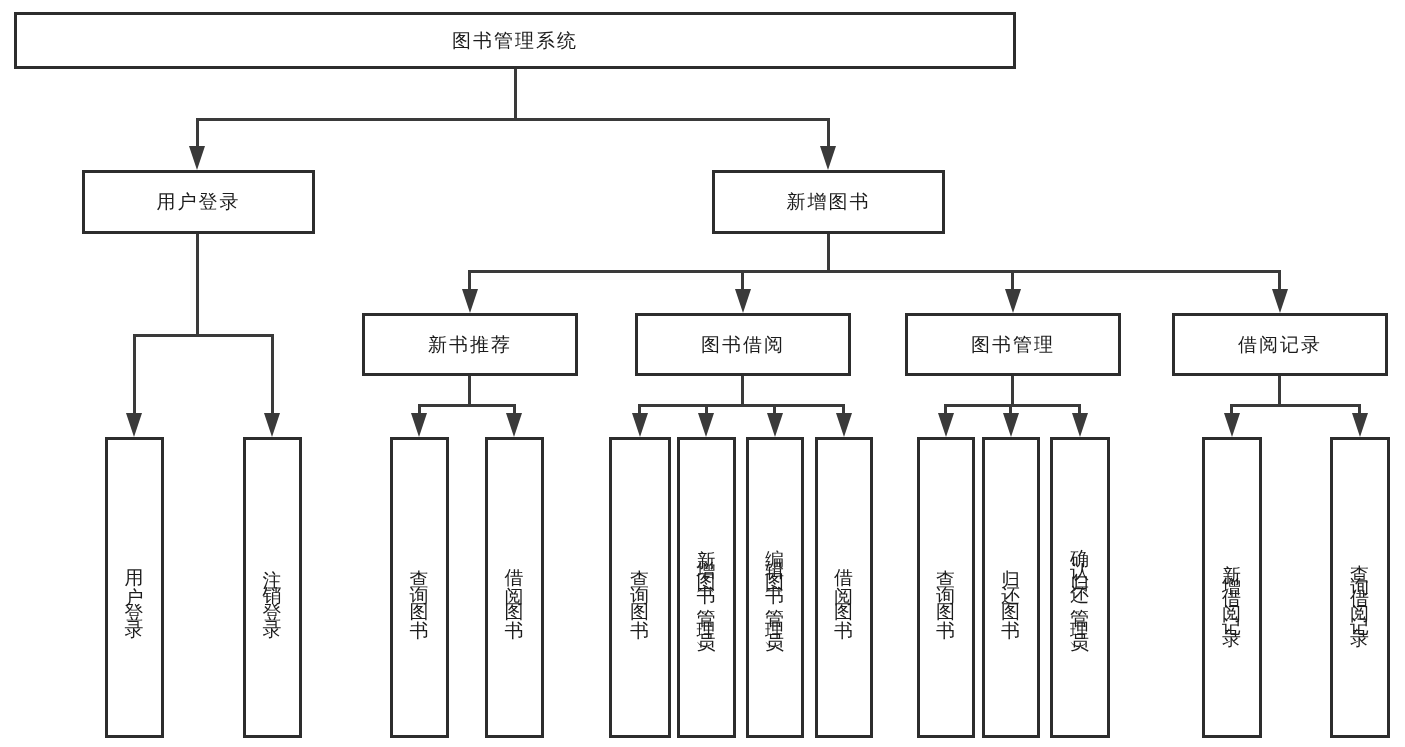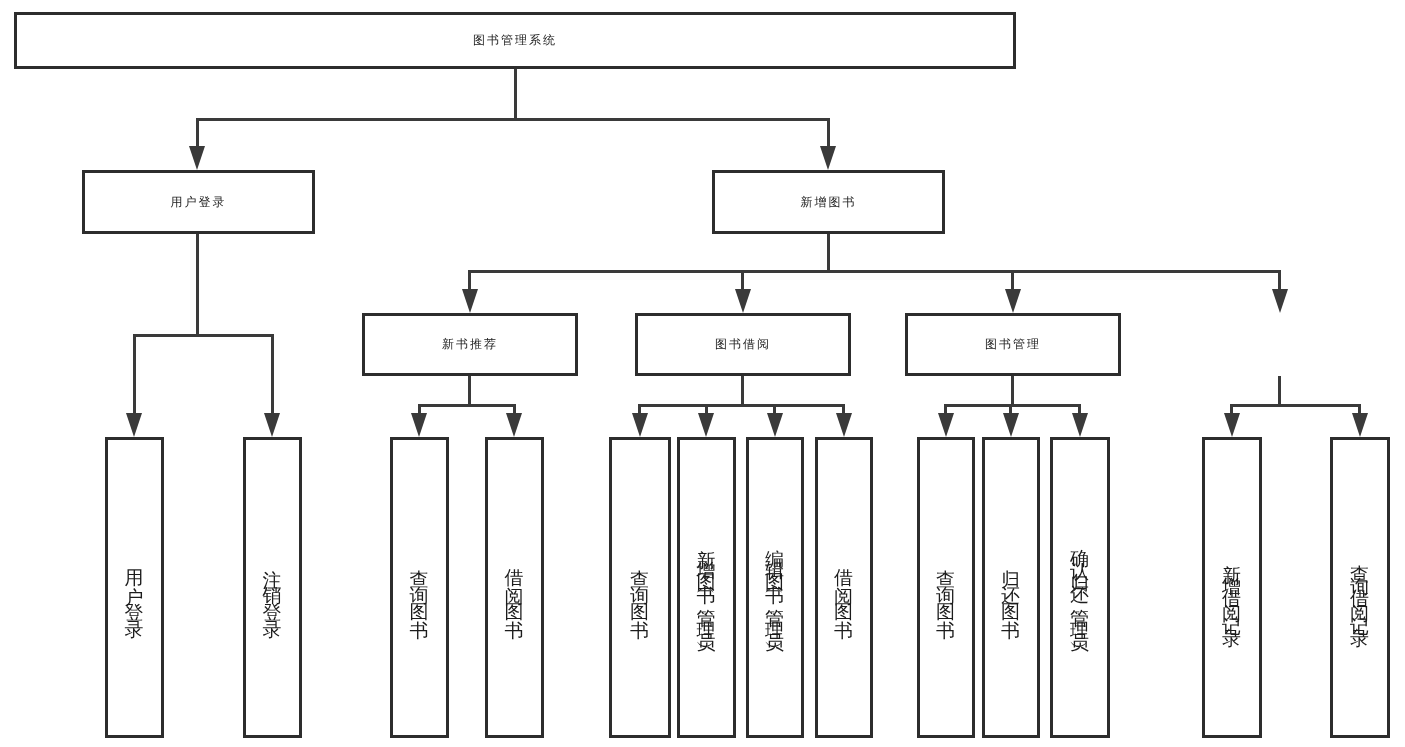--- a/index.html
+++ b/index.html
@@ -5,21 +5,21 @@
   html,body{margin:0;padding:0;background:#ffffff;}
   .canvas{
     position:relative;width:1405px;height:747px;background:#ffffff;
     font-family:"Liberation Sans","DejaVu Sans",sans-serif;color:#1c1c1c;overflow:hidden;
   }
   
   .node{
     position:absolute;background:#ffffff;border:3px solid #2d2d2d;box-sizing:border-box;
     display:flex;align-items:center;justify-content:center;
   }
-  .hnode{font-size:12px;letter-spacing:2px;}
+  .hnode{font-size:19px;letter-spacing:2px;}
   .vnode{font-size:19px;}
   .vnode .vtxt{
     writing-mode:vertical-rl;line-height:19px;white-space:nowrap;
   }
   .ls-wide{letter-spacing:17px;}
   .ls-mid{letter-spacing:13px;}
   .ls-tight{letter-spacing:12px;}
   
   .vl{position:absolute;width:3px;background:#3a3a3a;}
   .hl{position:absolute;height:3px;background:#3a3a3a;}
@@ -64,20 +64,21 @@
   <div class="vl" style="left:741px;top:272px;height:19px"></div>
   <div class="arw" style="left:735px;top:289px"></div>
   <div class="vl" style="left:1011px;top:272px;height:19px"></div>
   <div class="arw" style="left:1005px;top:289px"></div>
   <div class="vl" style="left:1278px;top:272px;height:19px"></div>
   <div class="arw" style="left:1272px;top:289px"></div>
 
   <div class="node hnode" style="left:362px;top:313px;width:216px;height:63px">新书推荐</div>
   <div class="node hnode" style="left:635px;top:313px;width:216px;height:63px">图书借阅</div>
   <div class="node hnode" style="left:905px;top:313px;width:216px;height:63px">图书管理</div>
+  <div class="node hnode" style="left:1172px;top:313px;width:216px;height:63px">借阅记录</div>
 
   <div class="vl" style="left:468px;top:376px;height:30px"></div>
   <div class="hl" style="left:418px;top:404px;width:98px"></div>
   <div class="vl" style="left:741px;top:376px;height:30px"></div>
   <div class="hl" style="left:638px;top:404px;width:207px"></div>
   <div class="vl" style="left:1011px;top:376px;height:30px"></div>
   <div class="hl" style="left:944px;top:404px;width:137px"></div>
   <div class="vl" style="left:1278px;top:376px;height:30px"></div>
   <div class="hl" style="left:1230px;top:404px;width:131px"></div>
 

